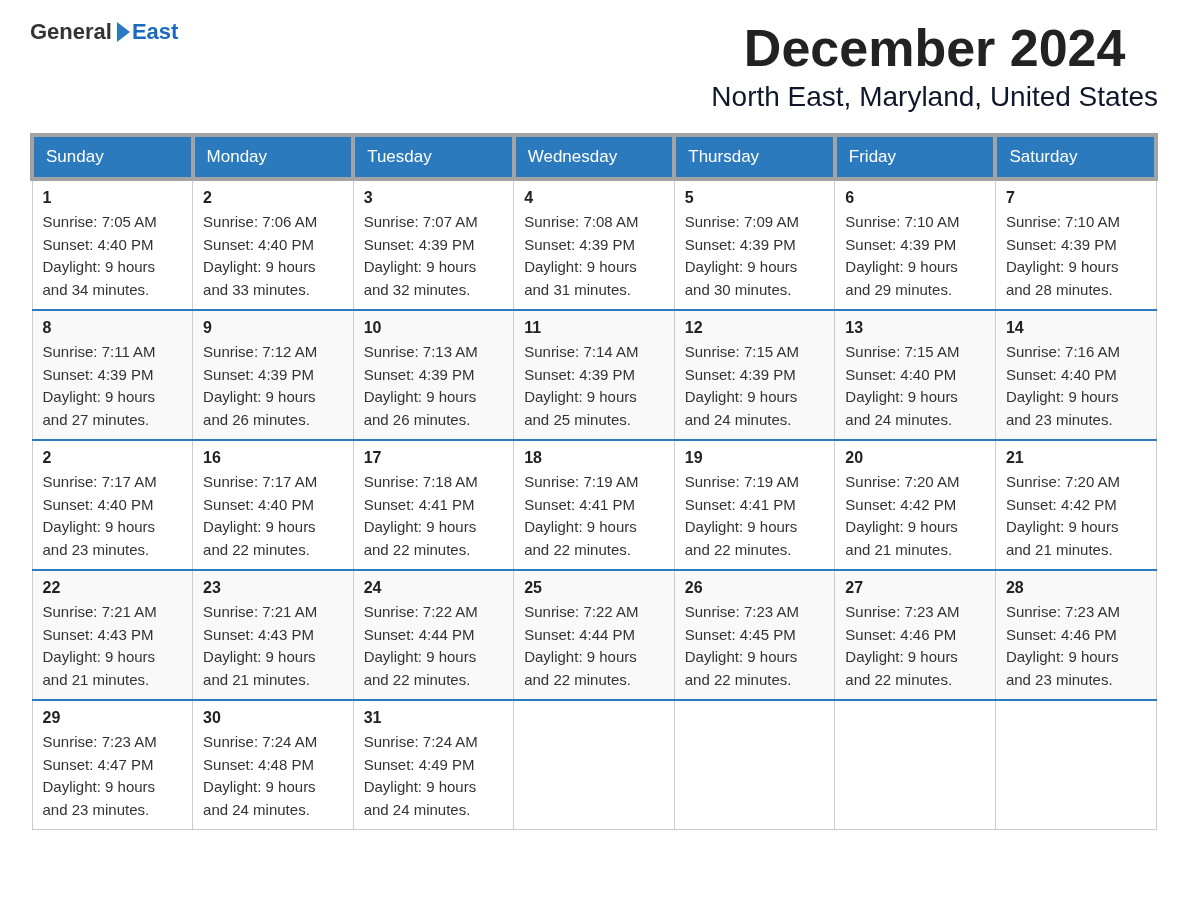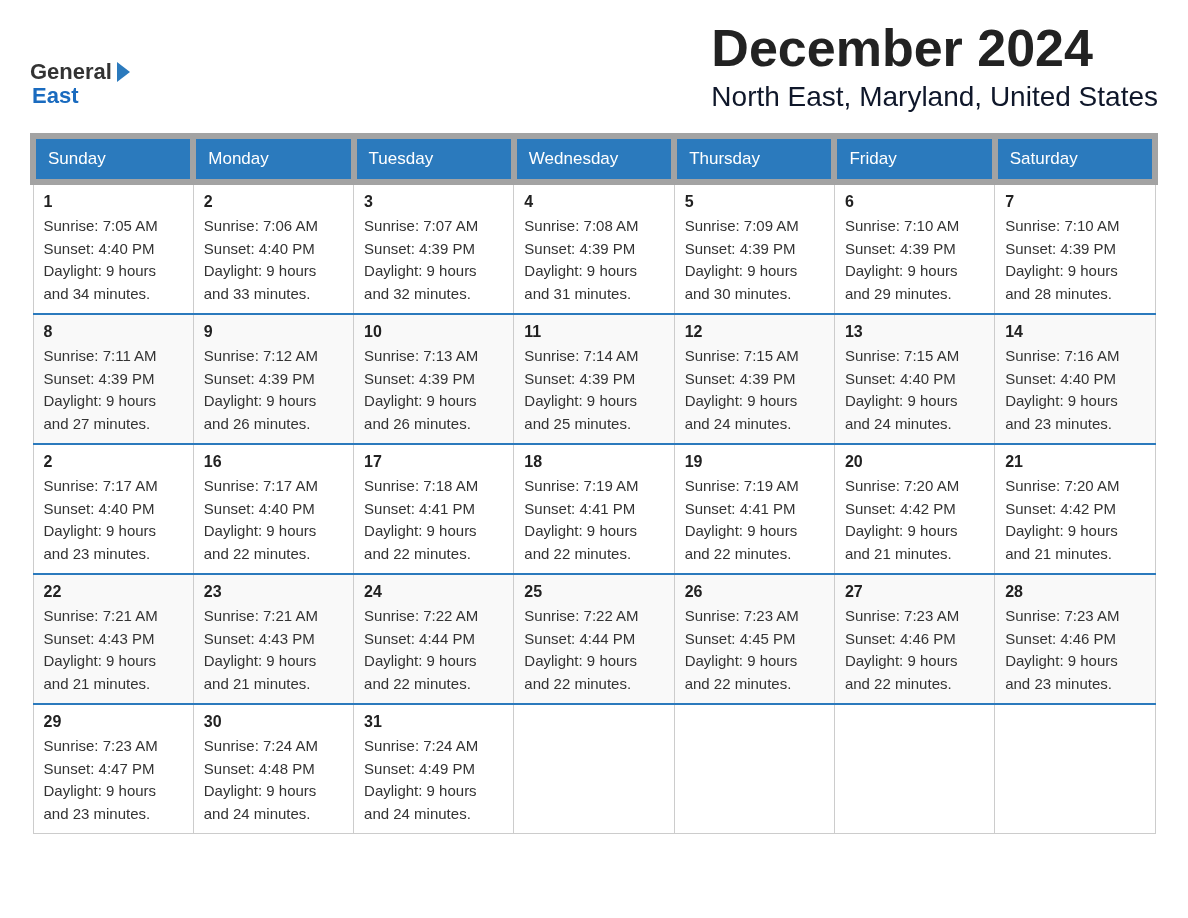--- a/index.html
+++ b/index.html
@@ -25,21 +25,21 @@
       font-size: 22px;
       font-weight: bold;
       color: #333;
     }
     .logo-text-blue {
       font-size: 22px;
       font-weight: bold;
       color: #1a6bbf;
     }
     .title-section {
-      text-align: left;
+      text-align: center;
       margin-left: 47px;
     }
     .month-title {
       font-size: 52px;
       font-weight: bold;
       color: #222;
       line-height: 1.1;
     }
     .location-title {
       font-size: 28px;
@@ -51,21 +51,21 @@
       border-collapse: collapse;
       border: 1px solid #aaa;
     }
     .calendar-table th {
       background-color: #2b7abd;
       color: #fff;
       font-size: 17px;
       font-weight: normal;
       padding: 10px 12px;
       text-align: left;
-      border: 6px solid #a3a3a3;
+      border: 4px solid #a3a3a3;
     }
     .calendar-table td {
       vertical-align: top;
       padding: 8px 10px;
       border: 1px solid #ccc;
       width: calc(100% / 7);
       min-height: 100px;
     }
     .day-number {
       font-size: 16px;
@@ -90,21 +90,21 @@
     }
     .week-row td {
       border-top: 2px solid #2b7abd;
     }
   </style>
 </head>
 <body>
 
 <div class="header">
   <div class="logo">
-    <div style="display:flex; flex-direction:column; line-height:1.1;margin-top:40px;">
+    <div style="display:flex; flex-direction:row; line-height:1.1;">
       <div style="display:flex; align-items:center;">
         <span class="logo-text-general">General</span>
         <div style="display:inline-flex; flex-direction:column; margin-left:3px;">
           <div style="width:0; height:0; border-left:13px solid #2b7abd; border-top:10px solid transparent; border-bottom:10px solid transparent; margin-left:2px;"></div>
         </div>
       </div>
       <span class="logo-text-blue" style="margin-left: 2px;">East</span>
     </div>
   </div>
   <div class="title-section">

